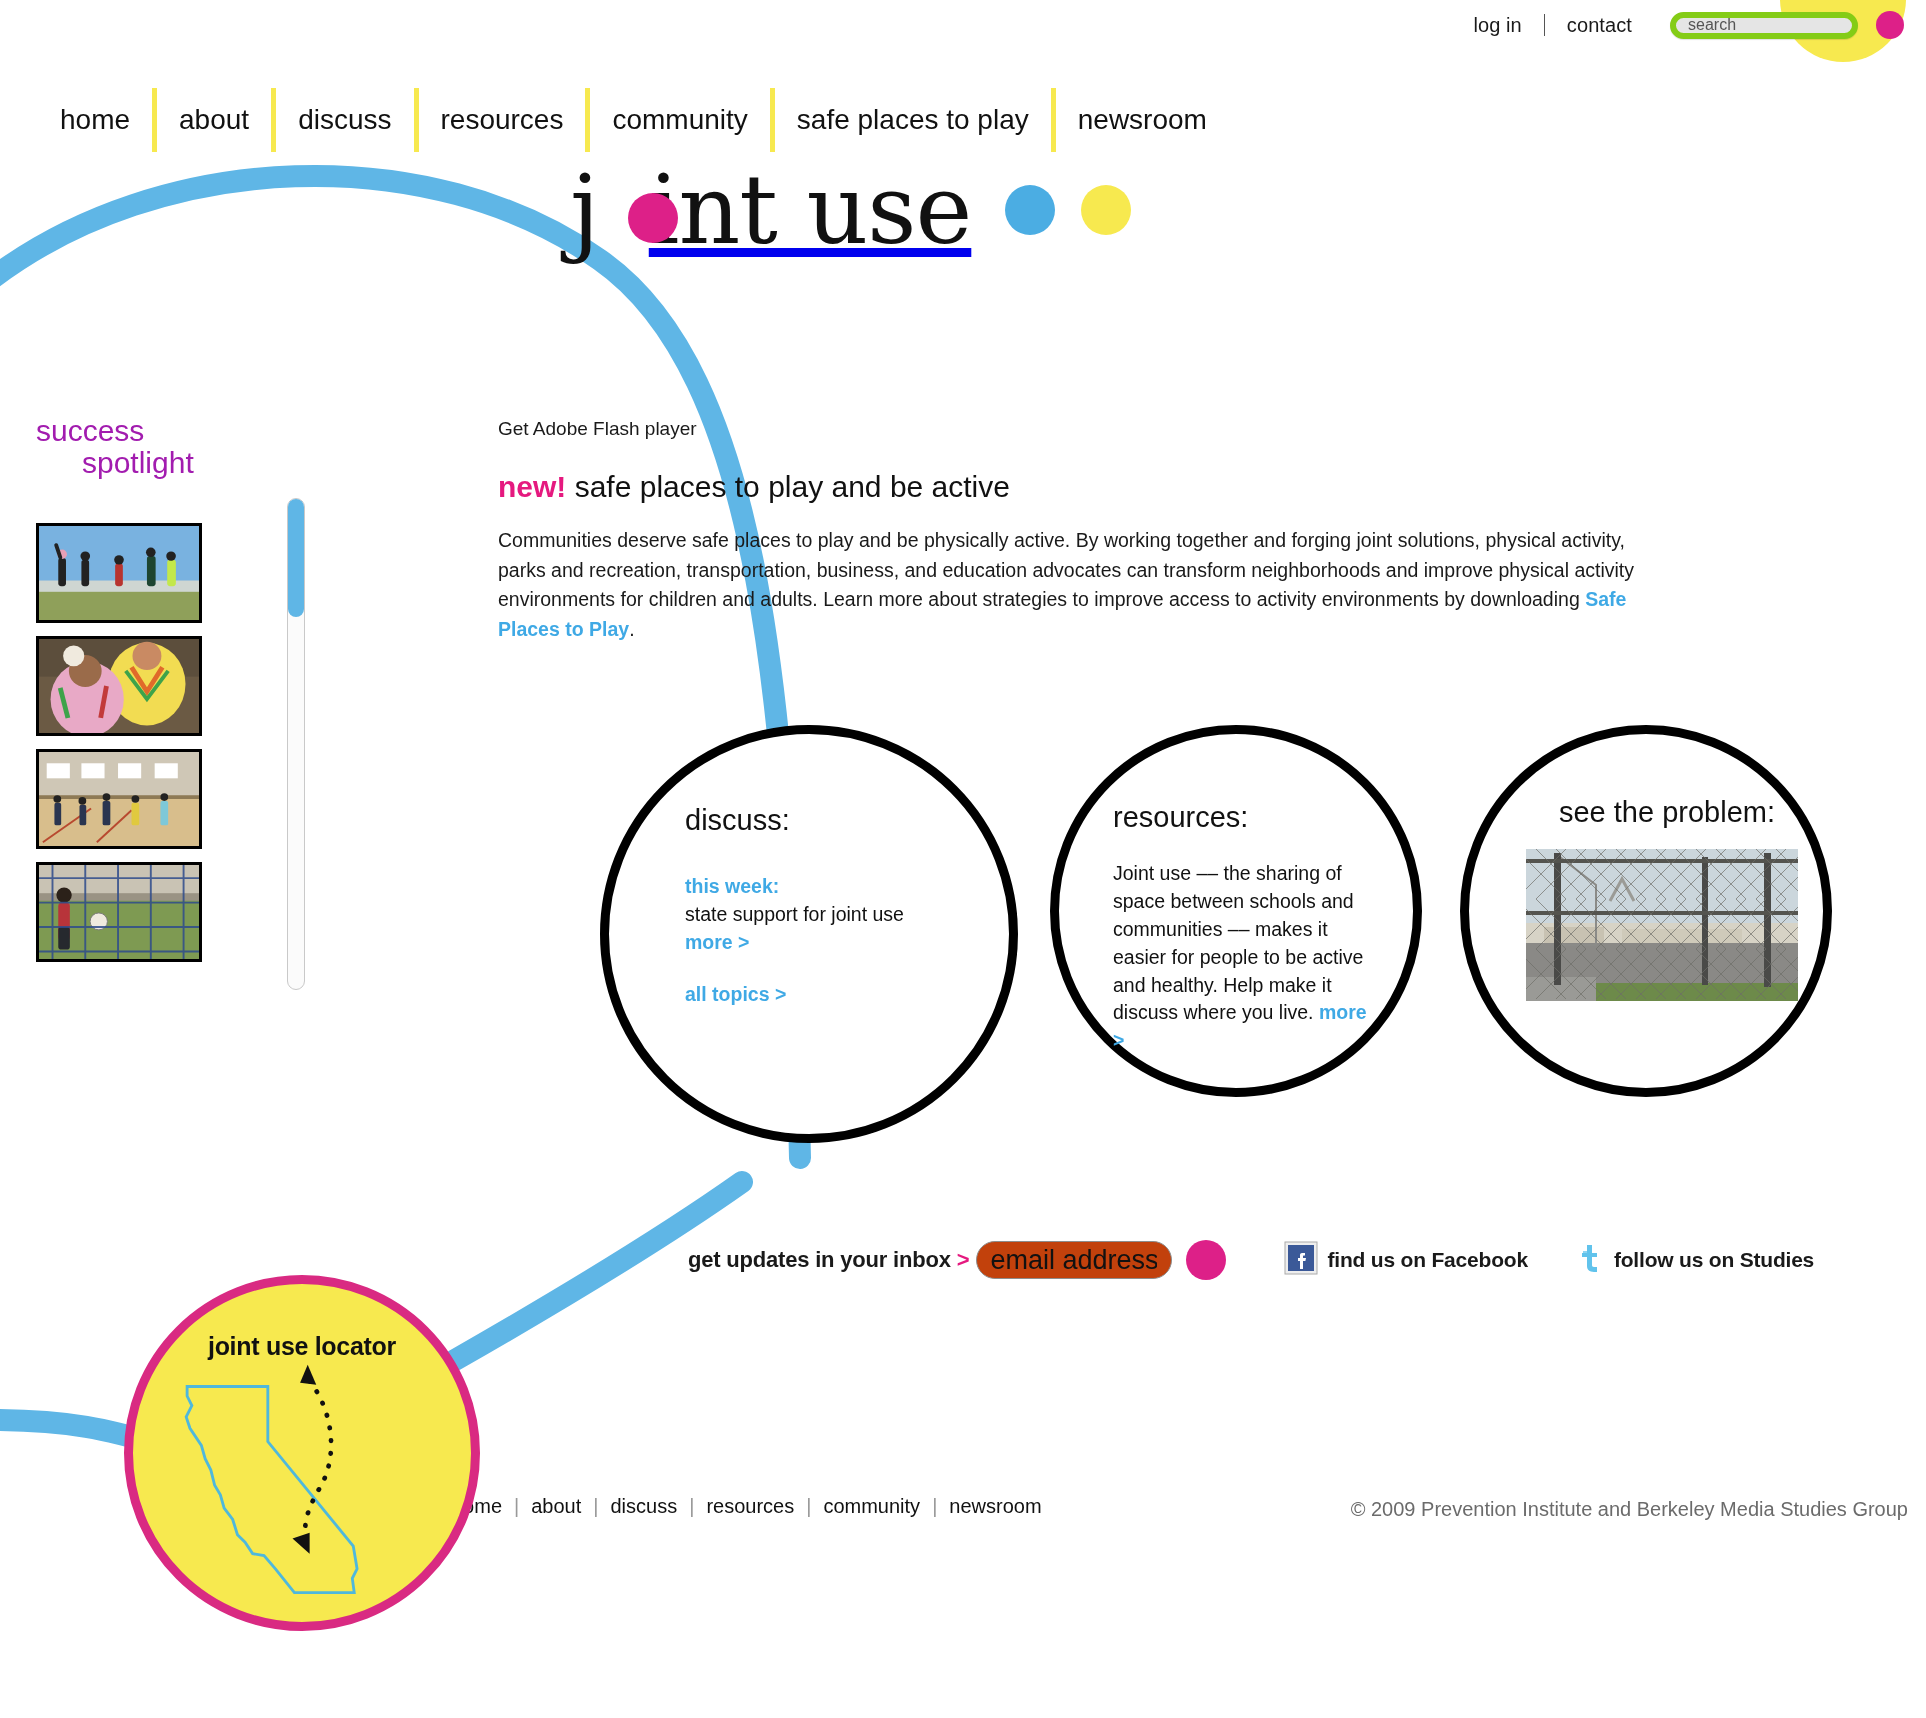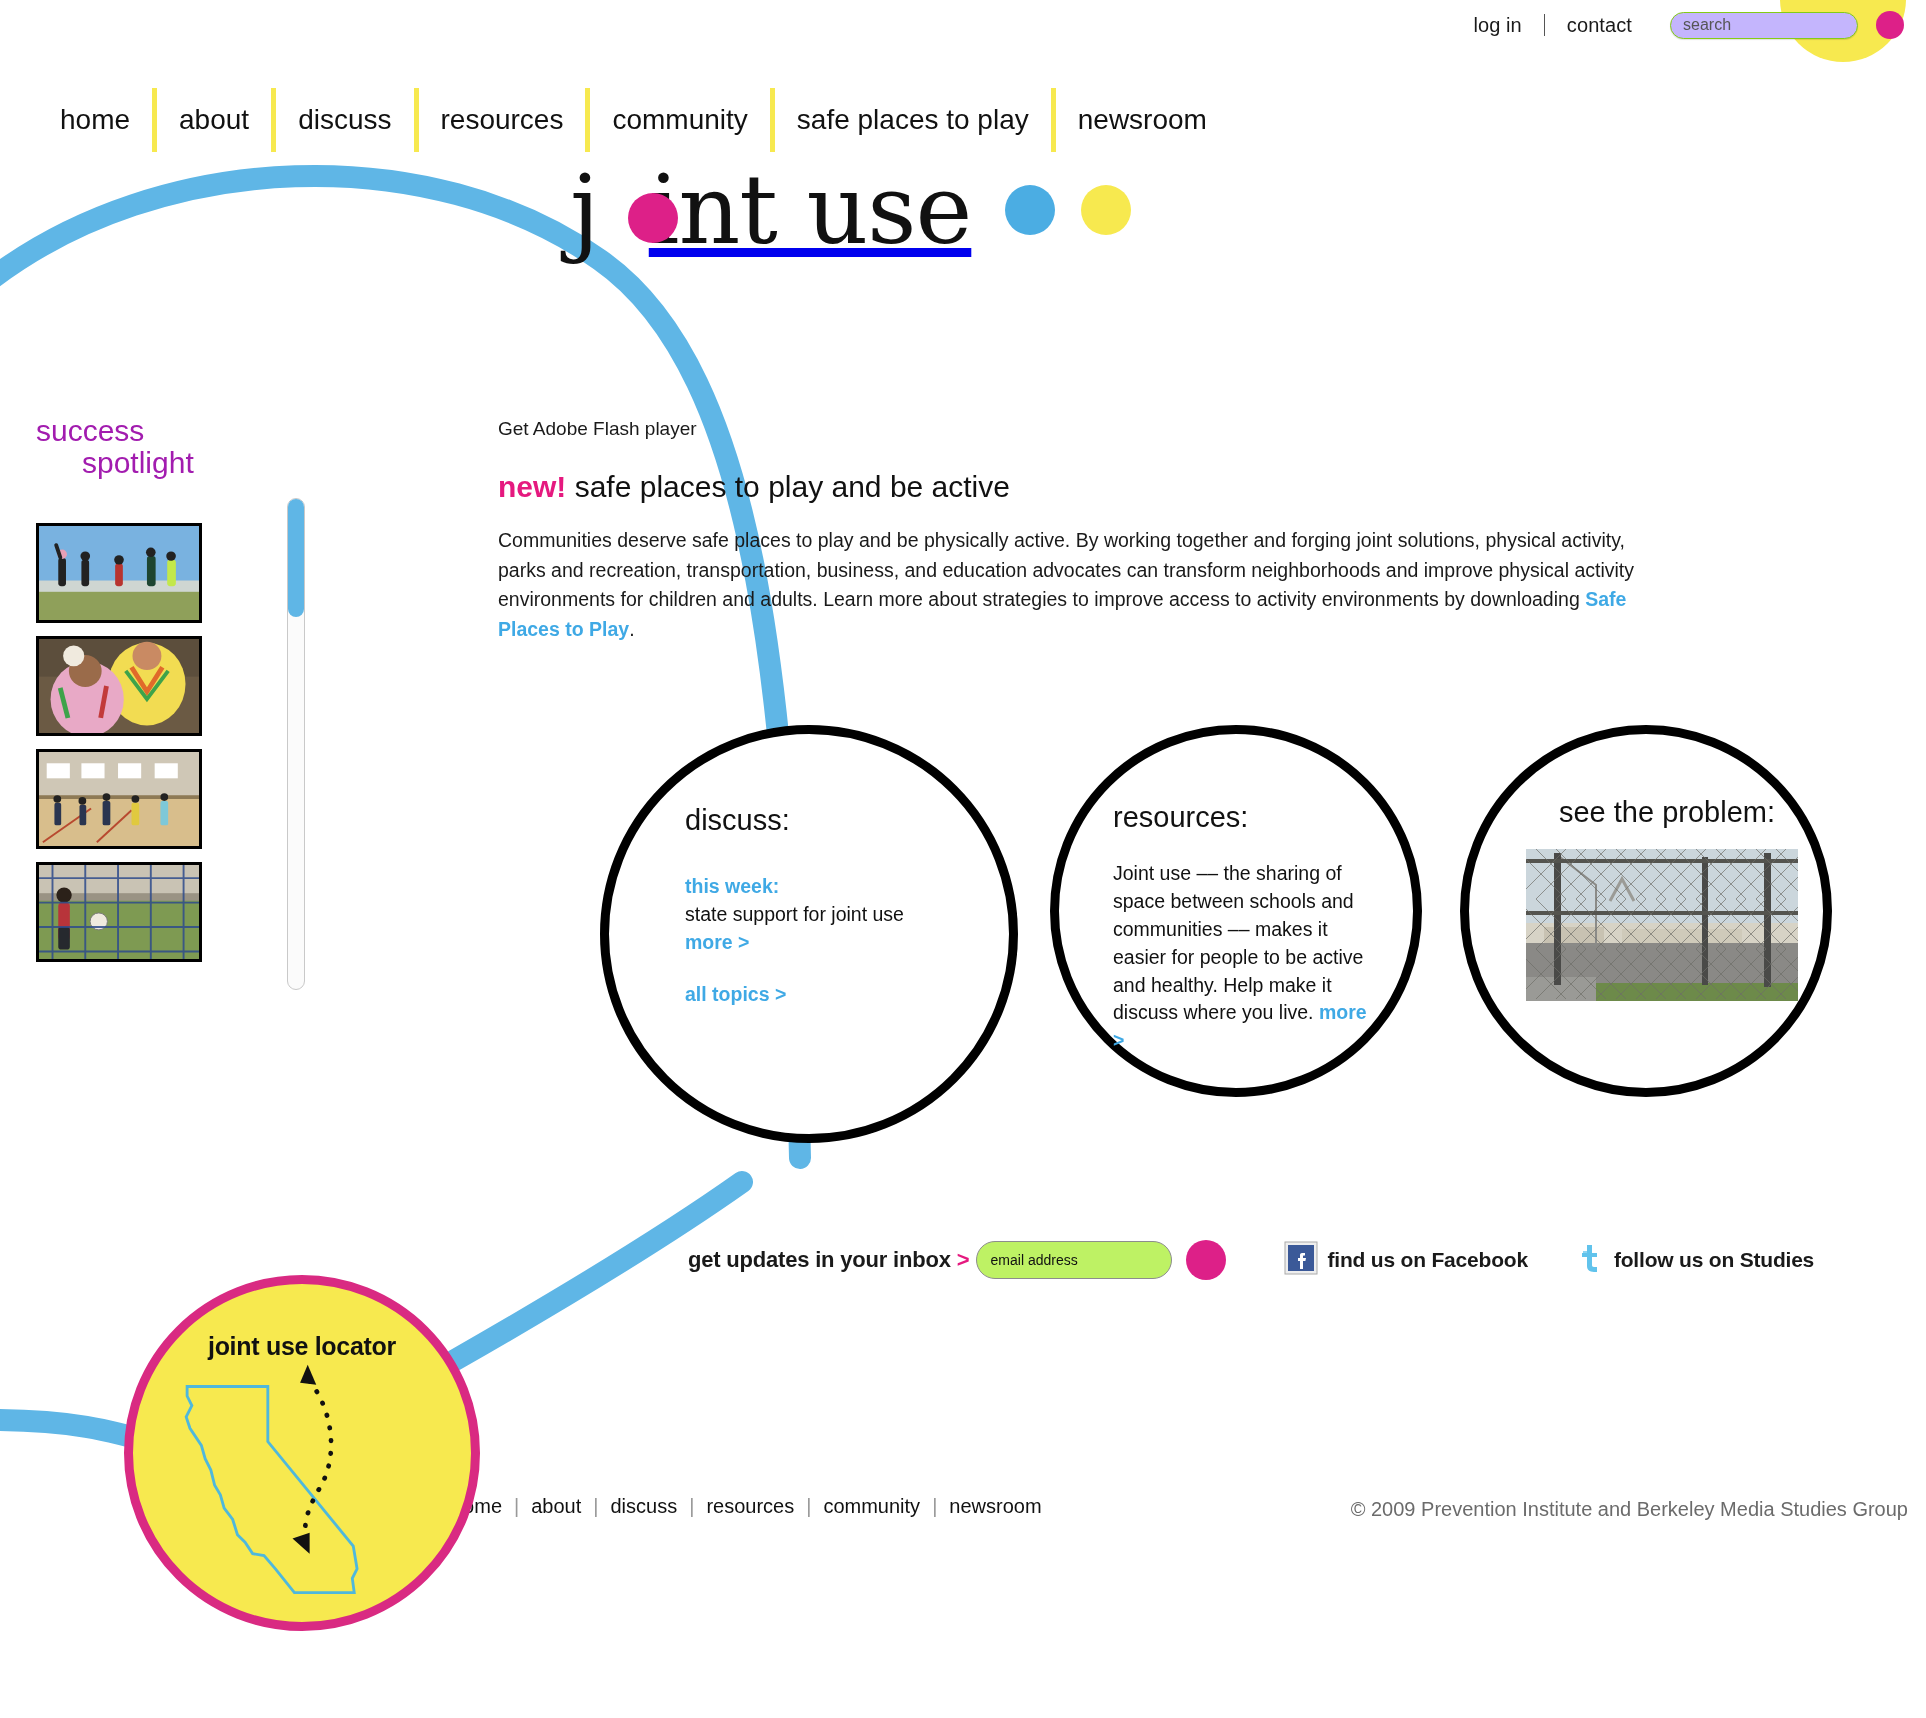--- a/index.html
+++ b/index.html
@@ -43,23 +43,23 @@
   #utility-bar .util-sep {
     width: 1px;
     height: 22px;
     background: #ararar;
     background: #555;
   }
   #search-field {
     margin-left: 16px;
     width: 188px;
     height: 27px;
-    border: 1px solid #84cc16;
+    border: 6px solid #84cc16;
     border-radius: 14px;
-    background: #c4b5fd;
+    background: #e5e5e5;
     font-family: "Liberation Sans", sans-serif;
     font-size: 16px;
     color: #444;
     padding: 0 12px;
     outline: none;
     box-shadow: 0 1px 1px rgba(0,0,0,.12);
   }
   #search-field::placeholder { color: #555; opacity: 1; }
   #search-submit-dot {
     width: 28px; height: 28px;
@@ -319,23 +319,23 @@
     font-size: 22px;
     margin: 0 6px 0 6px;
   }
   #email-field {
     width: 196px;
     height: 38px;
     border: 1px solid #8d8d8d;
     border-radius: 19px;
     padding: 0 14px;
     font-family: "Liberation Sans", sans-serif;
-    font-size: 14px;
+    font-size: 27px;
     color: #111;
-    background: #bef264;
+    background: #c2410c;
     outline: none;
   }
   #email-field::placeholder { color: #111; opacity: 1; }
   #email-submit-dot {
     width: 40px; height: 40px;
     border-radius: 50%;
     background: #DD2088;
     border: none;
     margin-left: 14px;
     cursor: pointer;

